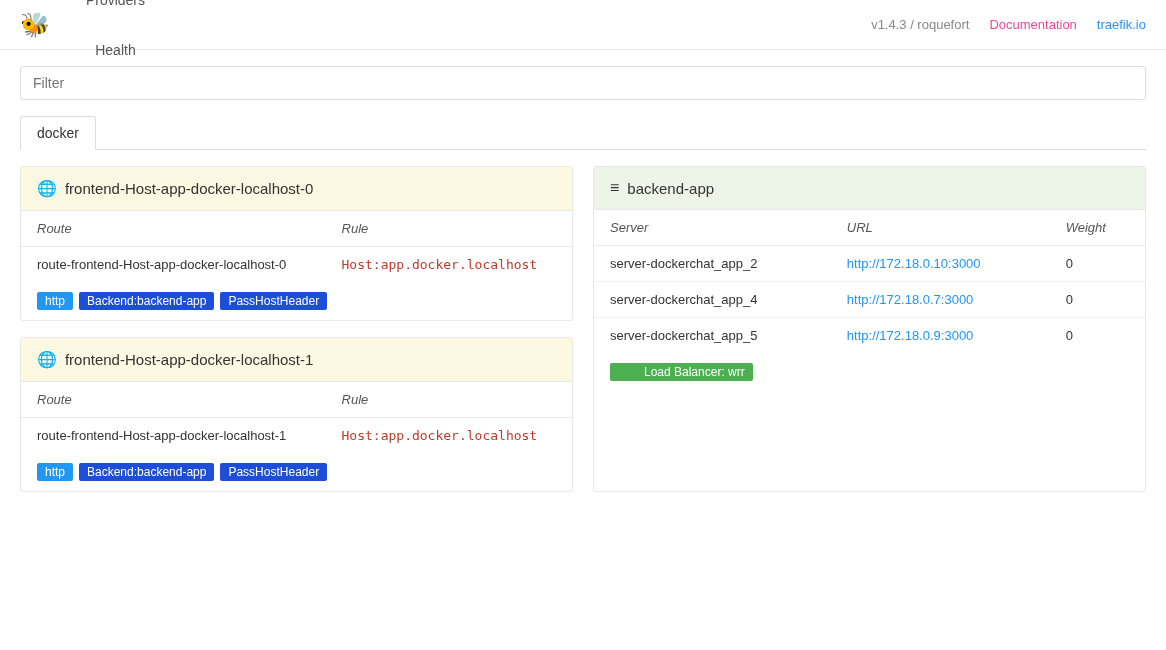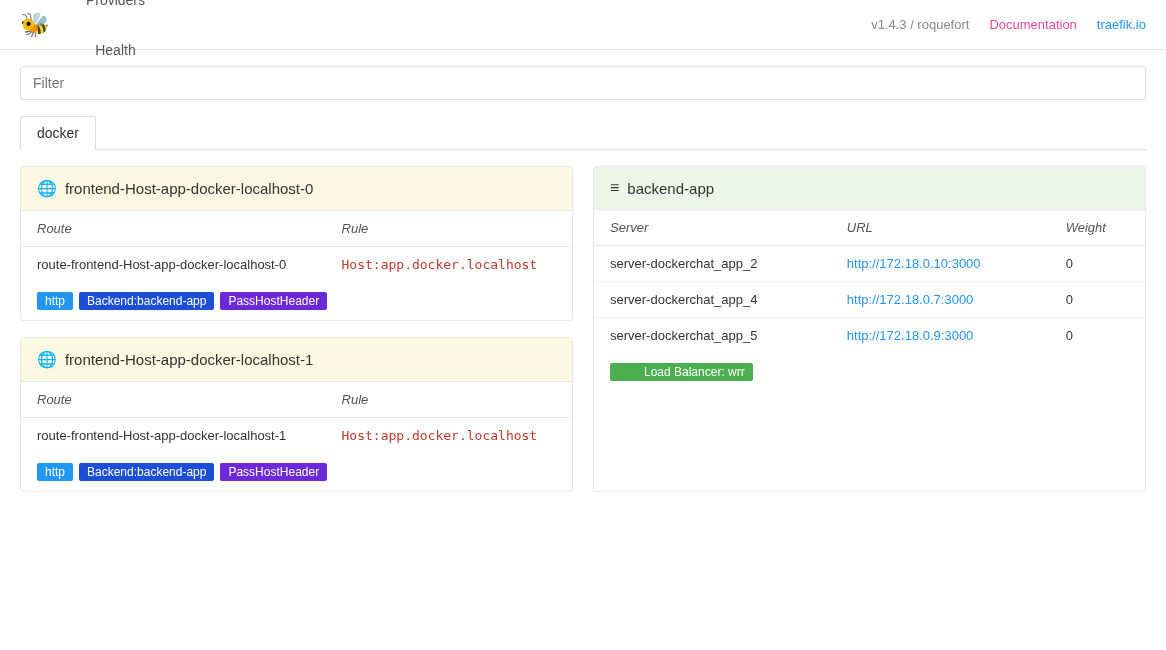--- a/index.html
+++ b/index.html
@@ -136,21 +136,21 @@
     }
     .tag {
       display: inline-block;
       padding: 2px 8px;
       border-radius: 2px;
       font-size: 12px;
       font-weight: 500;
     }
     .tag-http { background: #2196f3; color: #fff; }
     .tag-backend { background: #1d4ed8; color: #fff; }
-    .tag-passhost { background: #6d28d9; color: #fff; }
+    .tag-passhost { background: #1d4ed8; color: #fff; }
     .tag-lb { background: #4caf50; color: #fff; padding-left: 34px; }
 
     
     .url-text {
       color: #2196f3;
       font-size: 13px;
     }
 
     
     .weight-text { color: #333; }

